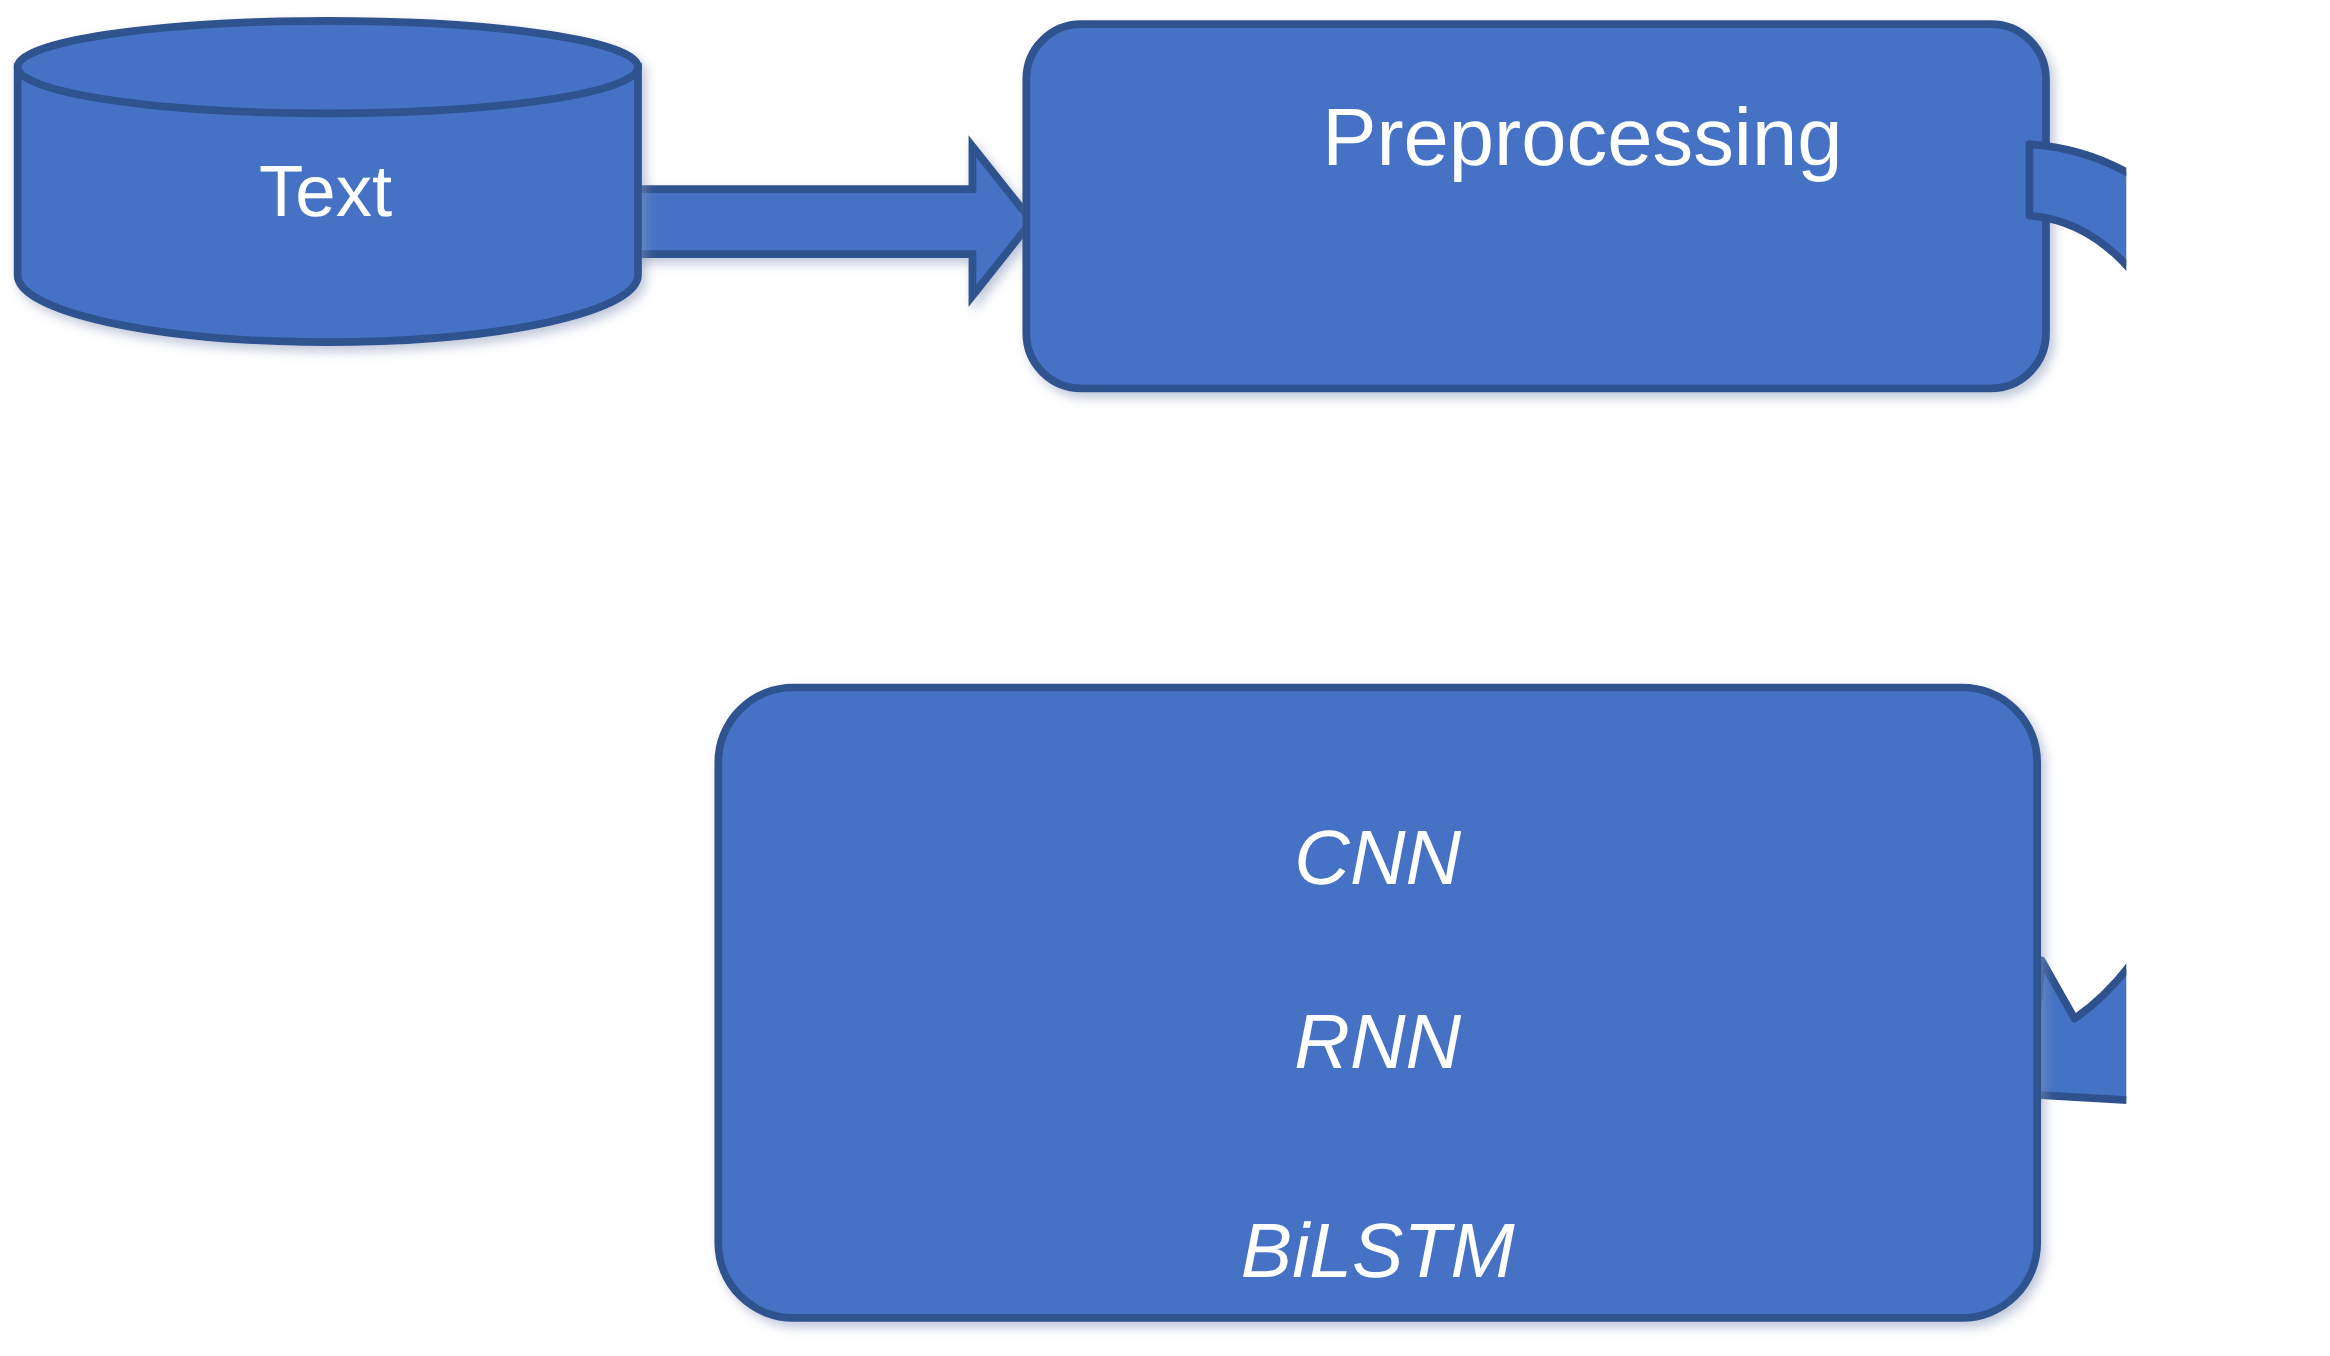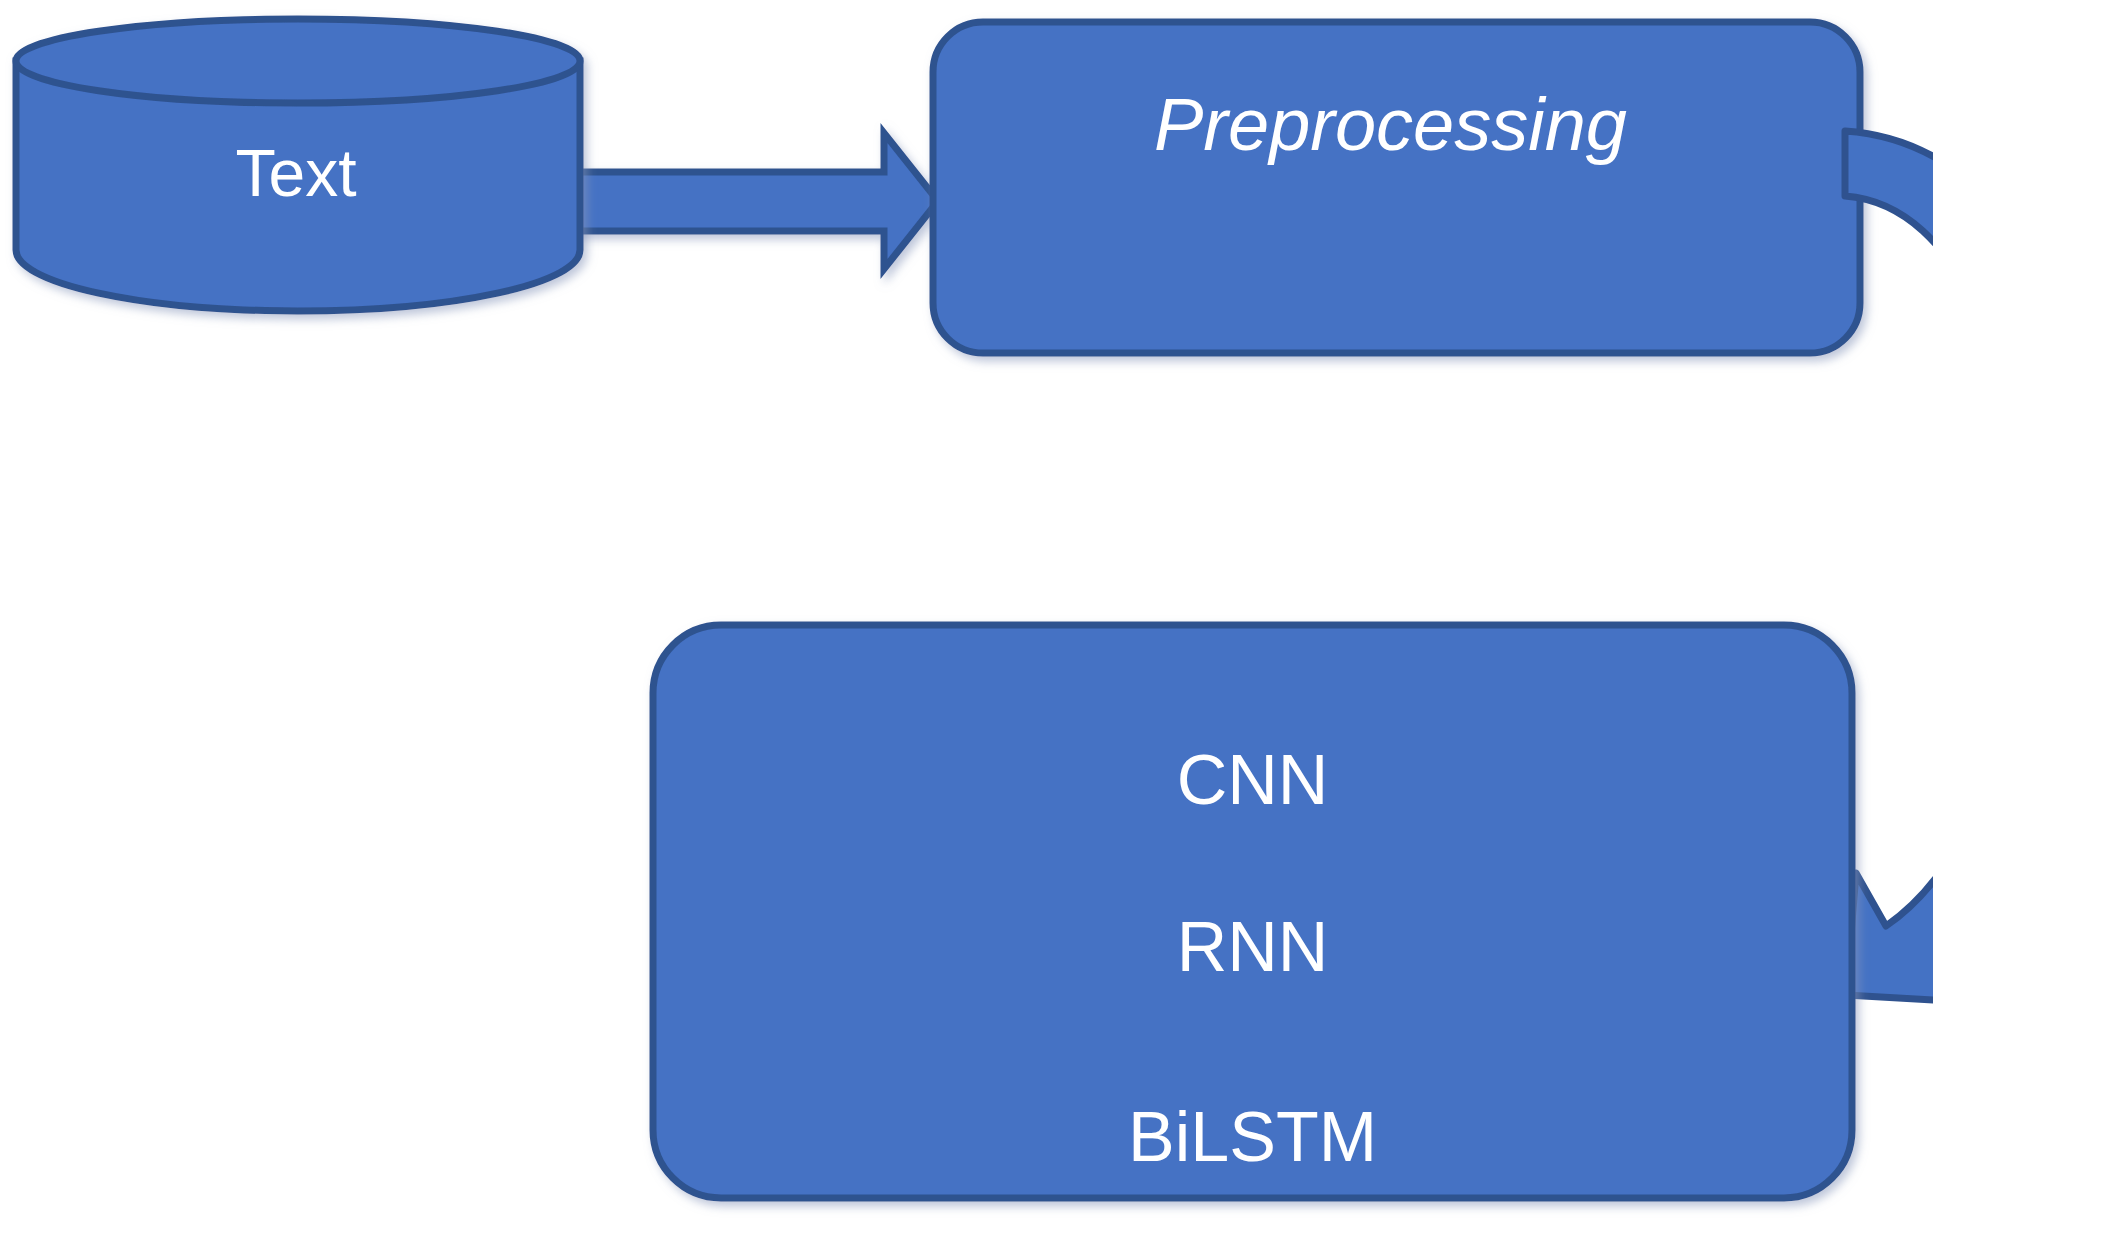--- a/index.html
+++ b/index.html
@@ -36,30 +36,30 @@
     pointer-events: none;
     line-height: 1;
   }
   #label-text {
     left: 13px;
     top: 140px;
     width: 566px;
     font-size: 66px;
   }
   #label-preprocessing {
-    left: 927px;
+    left: 975px;
     top: 88px;
     width: 927px;
     font-size: 74px;
-    font-style: italic;
   }
   .stack-label {
     left: 653px;
     width: 1199px;
     font-size: 70px;
+    font-style: italic;
   }
   #label-cnn  { top: 745px; }
   #label-rnn  { top: 912px; }
   #label-bilstm { top: 1102px; }
 </style>
 </head>
 <body>
 
 <div id="canvas">
 

